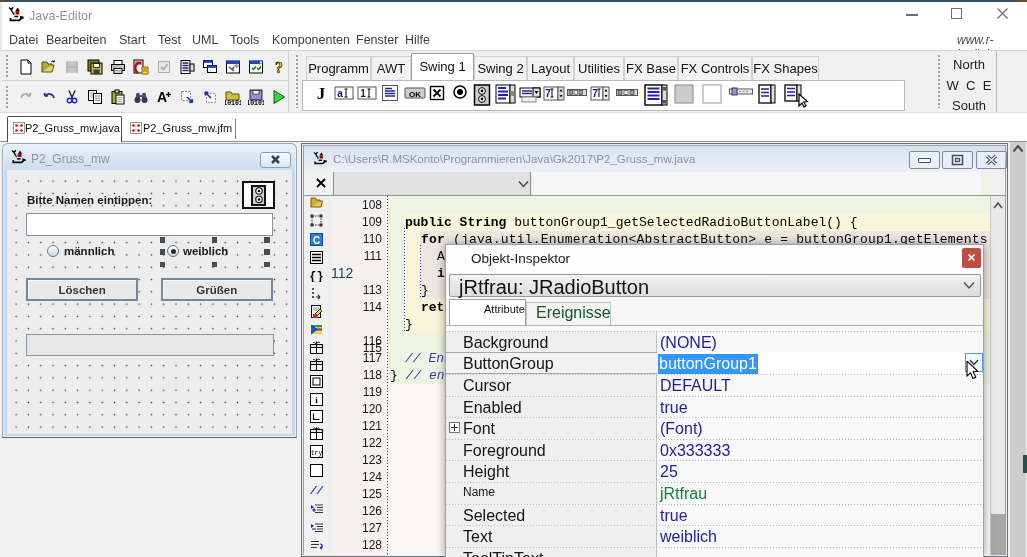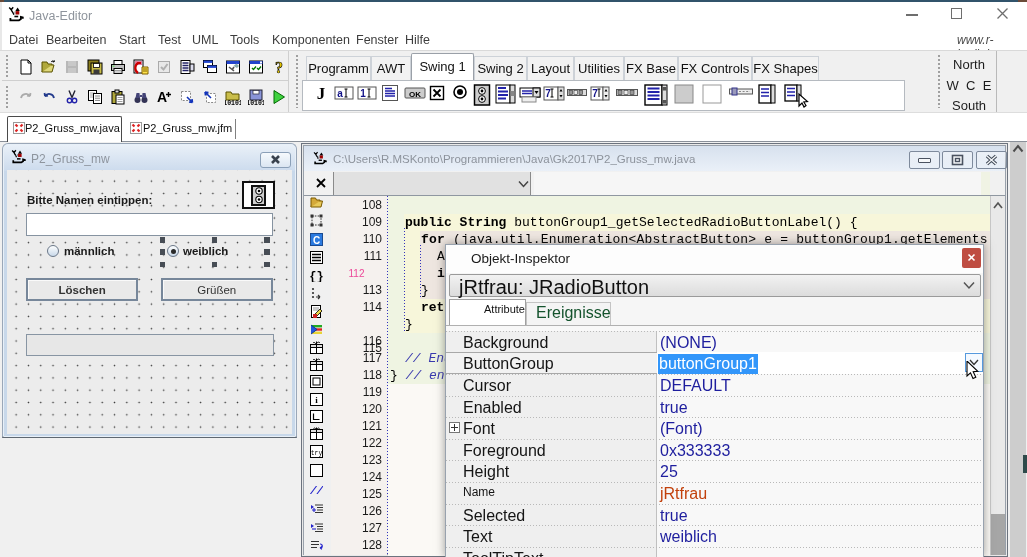--- a/index.html
+++ b/index.html
@@ -434,21 +434,21 @@
 <div class="abs" style="left:388px;top:196px;width:602px;height:359px;background:#eff4e2;"></div>
 <div class="abs" style="left:404px;top:213.5px;width:586px;height:119px;background:#f7f6da;"></div>
 <div class="abs" style="left:420px;top:230.5px;width:570px;height:68px;background:#eee6e0;"></div>
 <div class="abs" style="left:388px;top:383.5px;width:602px;height:172px;background:#fbf9f5;"></div>
 <div class="abs" style="left:404px;top:228px;width:1px;height:104px;background-image:repeating-linear-gradient(#3333bb 0 1px,transparent 1px 3px);"></div>
 <div class="abs" style="left:420px;top:245px;width:1px;height:52px;background-image:repeating-linear-gradient(#3333bb 0 1px,transparent 1px 3px);"></div>
 <div class="abs" style="left:331px;top:196.5px;width:51px;height:17px;font-size:12px;color:#1a1a1a;text-align:right;line-height:17px;">108</div>
 <div class="abs" style="left:331px;top:213.5px;width:51px;height:17px;font-size:12px;color:#1a1a1a;text-align:right;line-height:17px;">109</div>
 <div class="abs" style="left:331px;top:230.5px;width:51px;height:17px;font-size:12px;color:#1a1a1a;text-align:right;line-height:17px;">110</div>
 <div class="abs" style="left:331px;top:247.5px;width:51px;height:17px;font-size:12px;color:#1a1a1a;text-align:right;line-height:17px;">111</div>
-<div class="abs" style="left:331px;top:264.5px;width:51px;height:17px;font-size:10px;color:#ec4899;text-align:center;line-height:17px;">112</div>
+<div class="abs" style="left:331px;top:264.5px;width:51px;height:17px;font-size:14px;color:#0c4a6e;text-align:left;line-height:17px;">112</div>
 <div class="abs" style="left:331px;top:281.5px;width:51px;height:17px;font-size:12px;color:#1a1a1a;text-align:right;line-height:17px;">113</div>
 <div class="abs" style="left:331px;top:298.5px;width:51px;height:17px;font-size:12px;color:#1a1a1a;text-align:right;line-height:17px;">114</div>
 <div class="abs" style="left:331px;top:315.5px;width:51px;height:17px;font-size:12px;color:#1a1a1a;text-align:right;line-height:17px;margin-top:24px;">115</div>
 <div class="abs" style="left:331px;top:332.5px;width:51px;height:17px;font-size:12px;color:#1a1a1a;text-align:right;line-height:17px;">116</div>
 <div class="abs" style="left:331px;top:349.5px;width:51px;height:17px;font-size:12px;color:#1a1a1a;text-align:right;line-height:17px;">117</div>
 <div class="abs" style="left:331px;top:366.5px;width:51px;height:17px;font-size:12px;color:#1a1a1a;text-align:right;line-height:17px;">118</div>
 <div class="abs" style="left:331px;top:383.5px;width:51px;height:17px;font-size:12px;color:#1a1a1a;text-align:right;line-height:17px;">119</div>
 <div class="abs" style="left:331px;top:400.5px;width:51px;height:17px;font-size:12px;color:#1a1a1a;text-align:right;line-height:17px;">120</div>
 <div class="abs" style="left:331px;top:417.5px;width:51px;height:17px;font-size:12px;color:#1a1a1a;text-align:right;line-height:17px;">121</div>
 <div class="abs" style="left:331px;top:434.5px;width:51px;height:17px;font-size:12px;color:#1a1a1a;text-align:right;line-height:17px;">122</div>
@@ -507,21 +507,21 @@
 <div class="abs" style="left:183px;top:245px;font-size:11.5px;font-weight:bold;color:#1a1a1a;">weiblich</div>
 <div class="abs" style="left:159.9px;top:237px;width:5.5px;height:5.5px;background:#474d55;"></div>
 <div class="abs" style="left:211.7px;top:237px;width:5.5px;height:5.5px;background:#474d55;"></div>
 <div class="abs" style="left:264.4px;top:237px;width:5.5px;height:5.5px;background:#474d55;"></div>
 <div class="abs" style="left:159.9px;top:249.2px;width:5.5px;height:5.5px;background:#474d55;"></div>
 <div class="abs" style="left:264.4px;top:249.2px;width:5.5px;height:5.5px;background:#474d55;"></div>
 <div class="abs" style="left:159.9px;top:261.5px;width:5.5px;height:5.5px;background:#474d55;"></div>
 <div class="abs" style="left:211.7px;top:261.5px;width:5.5px;height:5.5px;background:#474d55;"></div>
 <div class="abs" style="left:264.4px;top:261.5px;width:5.5px;height:5.5px;background:#474d55;"></div>
 <div class="abs" style="left:26px;top:278.3px;width:112.3px;height:22.3px;background:#e9e9e9;border:2px solid #77879a;box-shadow:inset 1px 1px 0 #fafafa;text-align:center;font-size:11.5px;font-weight:bold;color:#333;line-height:20px;">Löschen</div>
-<div class="abs" style="left:160.6px;top:278.3px;width:112.4px;height:22.3px;background:#e9e9e9;border:2px solid #77879a;box-shadow:inset 1px 1px 0 #fafafa;text-align:center;font-size:11.5px;font-weight:normal;color:#333;line-height:20px;">Grüßen</div>
+<div class="abs" style="left:160.6px;top:278.3px;width:112.4px;height:22.3px;background:#e9e9e9;border:2px solid #77879a;box-shadow:inset 1px 1px 0 #fafafa;text-align:center;font-size:11.5px;font-weight:bold;color:#333;line-height:20px;">Grüßen</div>
 <div class="abs" style="left:26px;top:334px;width:248px;height:21.5px;background:#e7e7e7;border:1.5px solid #8895a3;"></div>
 
 <div class="abs" style="left:445px;top:244px;width:539px;height:313px;background:#f6f6f6;border:1px solid #98a2ae;box-shadow:0 0 9px rgba(60,60,60,0.5);"></div>
 <div class="abs" style="left:446px;top:245px;width:537px;height:28px;background:#fdfdfd;"></div>
 <div class="abs" style="left:471px;top:251px;font-size:13.5px;color:#1a1a1a;">Objekt-Inspektor</div>
 <div class="abs" style="left:962px;top:248px;width:19px;height:20px;background:#bf4d42;border-radius:2px;"></div>
 <svg class="abs" style="left:967px;top:253px;" width="9" height="9" viewBox="0 0 9 9">
     <path d="M1.5 1.5 L7.5 7.5 M7.5 1.5 L1.5 7.5" stroke="#fff" stroke-width="1.6"></path>
   </svg>
 <div class="abs" style="left:449px;top:274px;width:532px;height:23px;background:linear-gradient(#f2f2f2,#dcdcdc);border:1px solid #9a9a9a;border-radius:2px;"></div>
@@ -552,21 +552,21 @@
 <div class="abs" style="left:463px;top:420.2px;font-size:16px;color:#141414;">Font</div>
 <div class="abs" style="left:660px;top:420.2px;font-size:16px;color:#1e1e9e;">(Font)</div>
 <div class="abs" style="left:446px;top:438.8px;width:537px;height:1px;background-image:repeating-linear-gradient(90deg,#b9b9b9 0 1px,transparent 1px 3px);"></div>
 <div class="abs" style="left:463px;top:441.8px;font-size:16px;color:#141414;">Foreground</div>
 <div class="abs" style="left:660px;top:441.8px;font-size:16px;color:#1e1e9e;">0x333333</div>
 <div class="abs" style="left:446px;top:460.4px;width:537px;height:1px;background-image:repeating-linear-gradient(90deg,#b9b9b9 0 1px,transparent 1px 3px);"></div>
 <div class="abs" style="left:463px;top:463.4px;font-size:16px;color:#141414;">Height</div>
 <div class="abs" style="left:660px;top:463.4px;font-size:16px;color:#1e1e9e;">25</div>
 <div class="abs" style="left:446px;top:482.0px;width:537px;height:1px;background-image:repeating-linear-gradient(90deg,#b9b9b9 0 1px,transparent 1px 3px);"></div>
 <div class="abs" style="left:463px;top:485.0px;font-size:12px;color:#141414;">Name</div>
-<div class="abs" style="left:660px;top:485.0px;font-size:16px;color:#c2410c;">jRtfrau</div>
+<div class="abs" style="left:660px;top:485.0px;font-size:16px;color:#15803d;">jRtfrau</div>
 <div class="abs" style="left:446px;top:503.6px;width:537px;height:1px;background-image:repeating-linear-gradient(90deg,#b9b9b9 0 1px,transparent 1px 3px);"></div>
 <div class="abs" style="left:463px;top:506.6px;font-size:16px;color:#141414;">Selected</div>
 <div class="abs" style="left:660px;top:506.6px;font-size:16px;color:#1e1e9e;">true</div>
 <div class="abs" style="left:446px;top:525.2px;width:537px;height:1px;background-image:repeating-linear-gradient(90deg,#b9b9b9 0 1px,transparent 1px 3px);"></div>
 <div class="abs" style="left:463px;top:528.2px;font-size:16px;color:#141414;">Text</div>
 <div class="abs" style="left:660px;top:528.2px;font-size:16px;color:#1e1e9e;">weiblich</div>
 <div class="abs" style="left:446px;top:546.8px;width:537px;height:1px;background-image:repeating-linear-gradient(90deg,#b9b9b9 0 1px,transparent 1px 3px);"></div>
 <div class="abs" style="left:463px;top:549.8px;font-size:16px;color:#141414;">ToolTipText</div>
 <div class="abs" style="left:449px;top:422.2px;width:11px;height:11px;background:#fff;border:1px solid #777;"></div>
 <div class="abs" style="left:451px;top:427.2px;width:7px;height:1px;background:#333;"></div>

